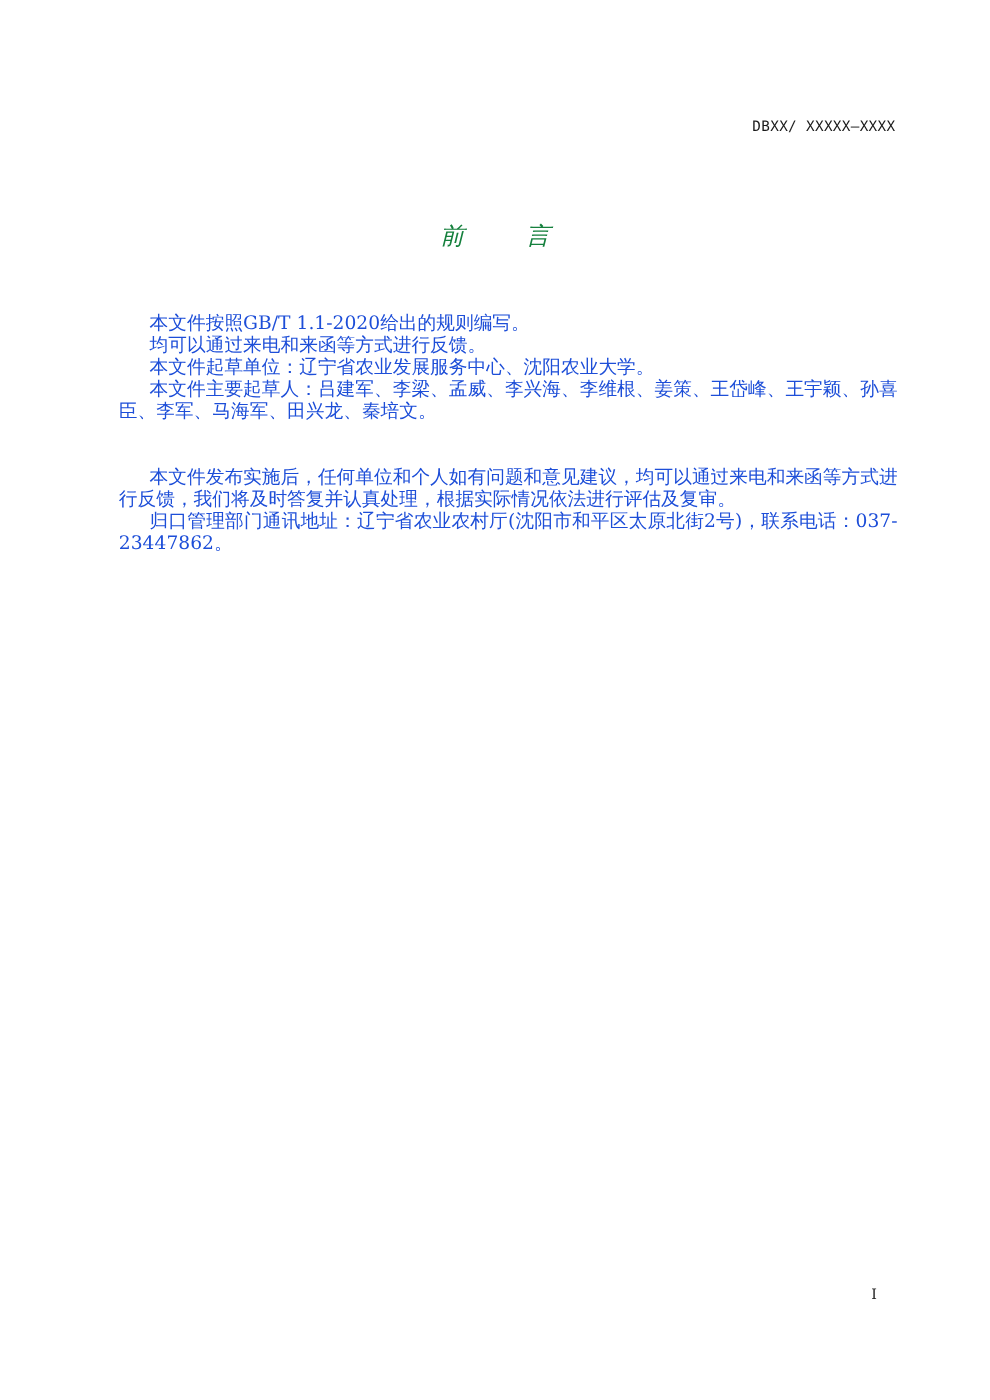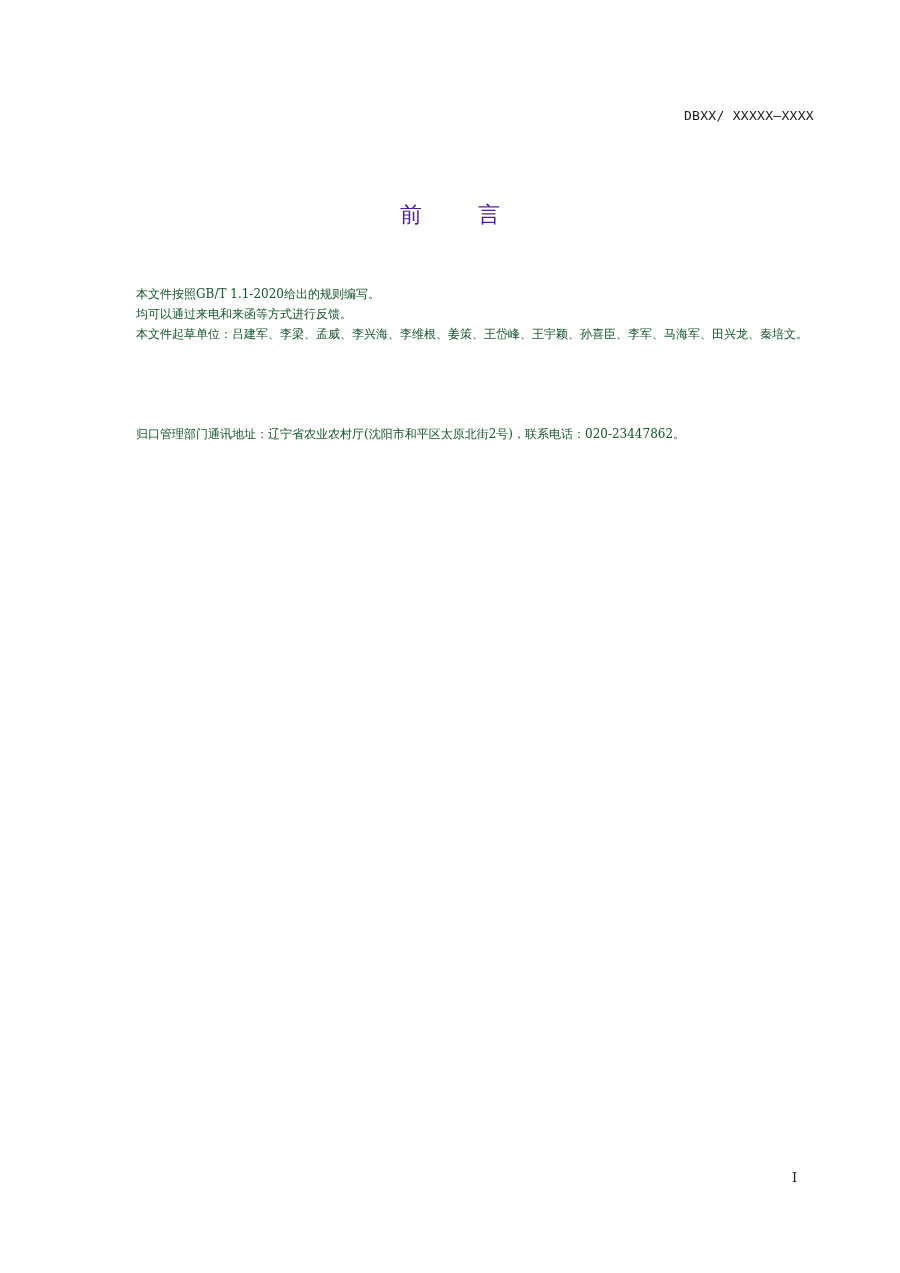--- a/index.html
+++ b/index.html
@@ -5,28 +5,28 @@
     html, body { margin: 0; padding: 0; background: #ffffff; }
     body { width: 900px; height: 1273px; position: relative; overflow: hidden; color: #1a1a1a; }
     .page { position: absolute; left: 0; top: 0; width: 900px; height: 1140px; background: #ffffff; }
     .doc-code {
       position: absolute; right: 86px; top: 108px;
       font-family: "DejaVu Sans Mono", "Liberation Mono", monospace;
       font-size: 13px; letter-spacing: 0.3px; color: #1a1a1a;
     }
     .title {
       position: absolute; left: 0; width: 900px; top: 200px; text-align: center;
-      font-family: "DejaVu Sans", sans-serif; font-size: 22px; color: #4c1d95;
+      font-family: "DejaVu Sans", sans-serif; font-size: 22px; color: #15803d; font-style: italic;
     }
     .title span { display: inline-block; }
     .title .gap { width: 56px; }
     .body-text {
       position: absolute; left: 108px; width: 708px;
       font-family: "DejaVu Serif", "Liberation Serif", serif;
-      font-size: 12px; line-height: 20px; color: #14532d;
+      font-size: 17px; line-height: 20px; color: #1d4ed8;
       text-align: justify;
     }
     .para { text-indent: 28px; margin: 0; }
     .group1 { top: 284px; }
     .group2 { top: 424px; }
     .page-number {
       position: absolute; left: 792px; top: 1170px;
       font-family: "DejaVu Serif", serif; font-size: 13px; color: #222;
     }
   </style>
@@ -36,21 +36,23 @@
 <div class="page">
   <div class="doc-code">DBXX/ XXXXX—XXXX</div>
 
   <div class="title">
     <span>前</span><span class="gap"></span><span>言</span>
   </div>
 
   <div class="body-text group1">
     <p class="para">本文件按照GB/T 1.1-2020给出的规则编写。</p>
     <p class="para">均可以通过来电和来函等方式进行反馈。</p>
-    <p class="para">本文件起草单位：吕建军、李梁、孟威、李兴海、李维根、姜策、王岱峰、王宇颖、孙喜臣、李军、马海军、田兴龙、秦培文。</p>
+    <p class="para">本文件起草单位：辽宁省农业发展服务中心、沈阳农业大学。</p>
+    <p class="para">本文件主要起草人：吕建军、李梁、孟威、李兴海、李维根、姜策、王岱峰、王宇颖、孙喜臣、李军、马海军、田兴龙、秦培文。</p>
   </div>
 
   <div class="body-text group2">
-    <p class="para">归口管理部门通讯地址：辽宁省农业农村厅(沈阳市和平区太原北街2号)，联系电话：020-23447862。</p>
+    <p class="para">本文件发布实施后，任何单位和个人如有问题和意见建议，均可以通过来电和来函等方式进行反馈，我们将及时答复并认真处理，根据实际情况依法进行评估及复审。</p>
+    <p class="para">归口管理部门通讯地址：辽宁省农业农村厅(沈阳市和平区太原北街2号)，联系电话：037-23447862。</p>
   </div>
 
   <div class="page-number">I</div>
 </div>
 
 </body></html>

